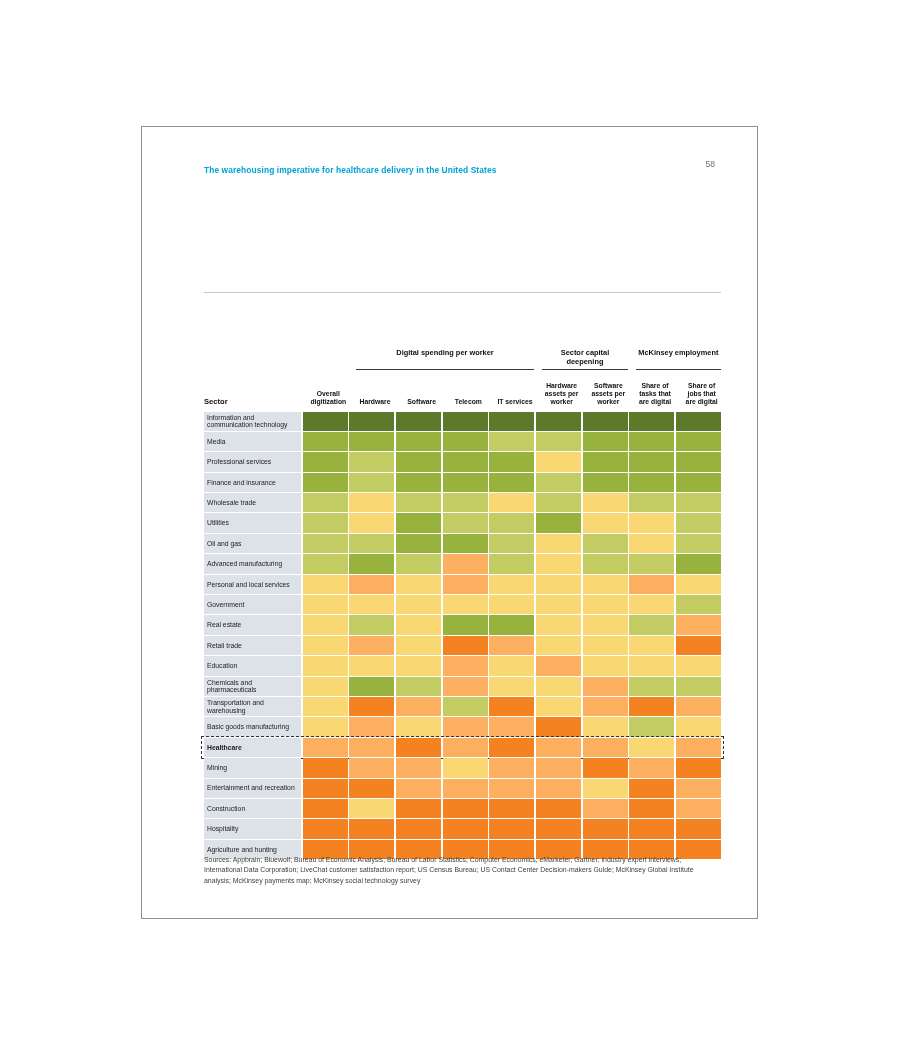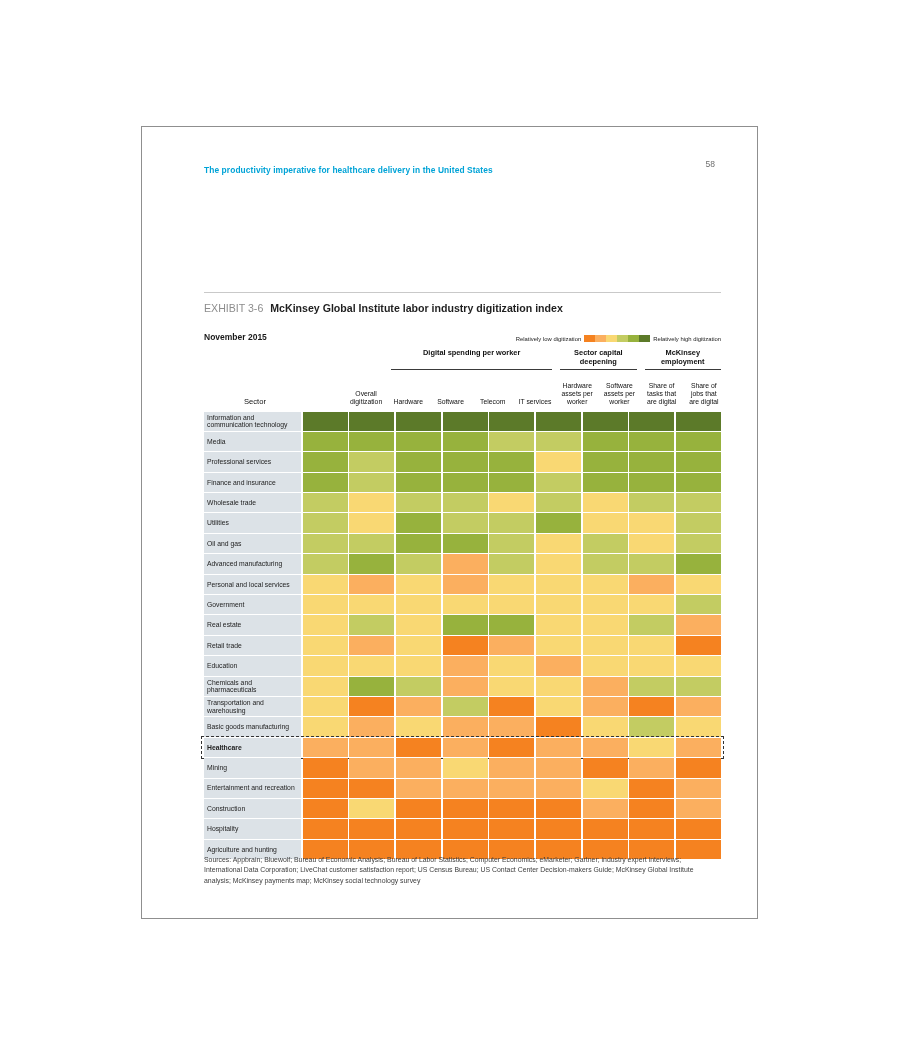--- a/index.html
+++ b/index.html
@@ -25,29 +25,29 @@
     position:absolute; left:62px; top:205px; width:517px;
     display:flex; justify-content:space-between; align-items:flex-end;
   }
   .date { font-size:8.5px; font-weight:bold; }
   .legend { display:flex; align-items:center; gap:3px; }
   .legend-label { font-size:5.9px; color:#222; }
   .swatch { width:11px; height:7px; display:inline-block; }
   .legend-swatches { display:flex; }
 
   .table { position:absolute; left:62px; top:221px; width:517px; }
-  .grid { display:grid; grid-template-columns:97px repeat(9,1fr); column-gap:8px;margin-left:40px; }
+  .grid { display:grid; grid-template-columns:97px repeat(9,1fr); column-gap:8px; }
   .group-row { margin-bottom:4px; }
   .group-label {
     font-size:7.4px; font-weight:bold; text-align:center; color:#111;
     border-bottom:1px solid #3a3a3a; padding-bottom:2.5px;
   }
   .column-header-row { margin-bottom:4px; min-height:34px; align-items:end; }
   .col-h {
-    font-size:6.8px; font-weight:normal; text-align:center; line-height:1.18;
+    font-size:6.8px; font-weight:bold; text-align:center; line-height:1.18;
     color:#111; align-self:end; padding-bottom:1px;
   }
   .sector-h { text-align:left; font-size:7.6px; }
   .hm-row {
     display:grid; grid-template-columns:97px repeat(9,1fr); column-gap:1.5px;
     height:19.4px; margin-bottom:1px; position:relative;
   }
   .sector {
     background:#dce2e7; font-size:6.8px; line-height:1.12;
     padding:1px 3px; display:flex; align-items:center; color:#222;
@@ -60,44 +60,26 @@
   .sources {
     position:absolute; left:62px; top:728px; width:517px;
     font-size:6.9px; line-height:1.5; color:#3d3d3d;
   }
 </style>
 </head>
 <body>
 
 <div class="page">
 
-  <div class="running-header" style="color: rgb(0, 163, 215);">The productivity imperative for healthcare delivery in the United States</div>
+  <div class="running-header" style="color: rgb(0, 163, 215);">The warehousing imperative for healthcare delivery in the United States</div>
   <div class="page-num">58</div>
 
   <div class="rule"></div>
 
-  <div class="exhibit-title">
-    <span class="exhibit-label">EXHIBIT 3-6</span><span class="exhibit-name">McKinsey Global Institute labor industry digitization index</span>
-  </div>
-
-  <div class="meta-row">
-    <div class="date">November 2015</div>
-    <div class="legend">
-      <span class="legend-label">Relatively low digitization</span>
-      <span class="legend-swatches">
-          <span class="swatch" style="background: rgb(245, 130, 32);"></span>
-          <span class="swatch" style="background: rgb(251, 175, 95);"></span>
-          <span class="swatch" style="background: rgb(249, 216, 115);"></span>
-          <span class="swatch" style="background: rgb(195, 204, 98);"></span>
-          <span class="swatch" style="background: rgb(151, 178, 61);"></span>
-          <span class="swatch" style="background: rgb(92, 122, 41);"></span>
-        </span>
-      <span class="legend-label">Relatively high digitization</span>
-    </div>
-  </div>
+
 
   <div class="table">
     <div class="grid group-row">
         <div class="group-label" style="grid-column: 3 / span 4;">Digital spending per worker</div>
         <div class="group-label" style="grid-column: 7 / span 2;">Sector capital deepening</div>
         <div class="group-label" style="grid-column: 9 / span 2;">McKinsey employment</div>
       </div>
     <div class="grid column-header-row">
         <div class="col-h sector-h">Sector</div>
         <div class="col-h">Overall digitization</div>

